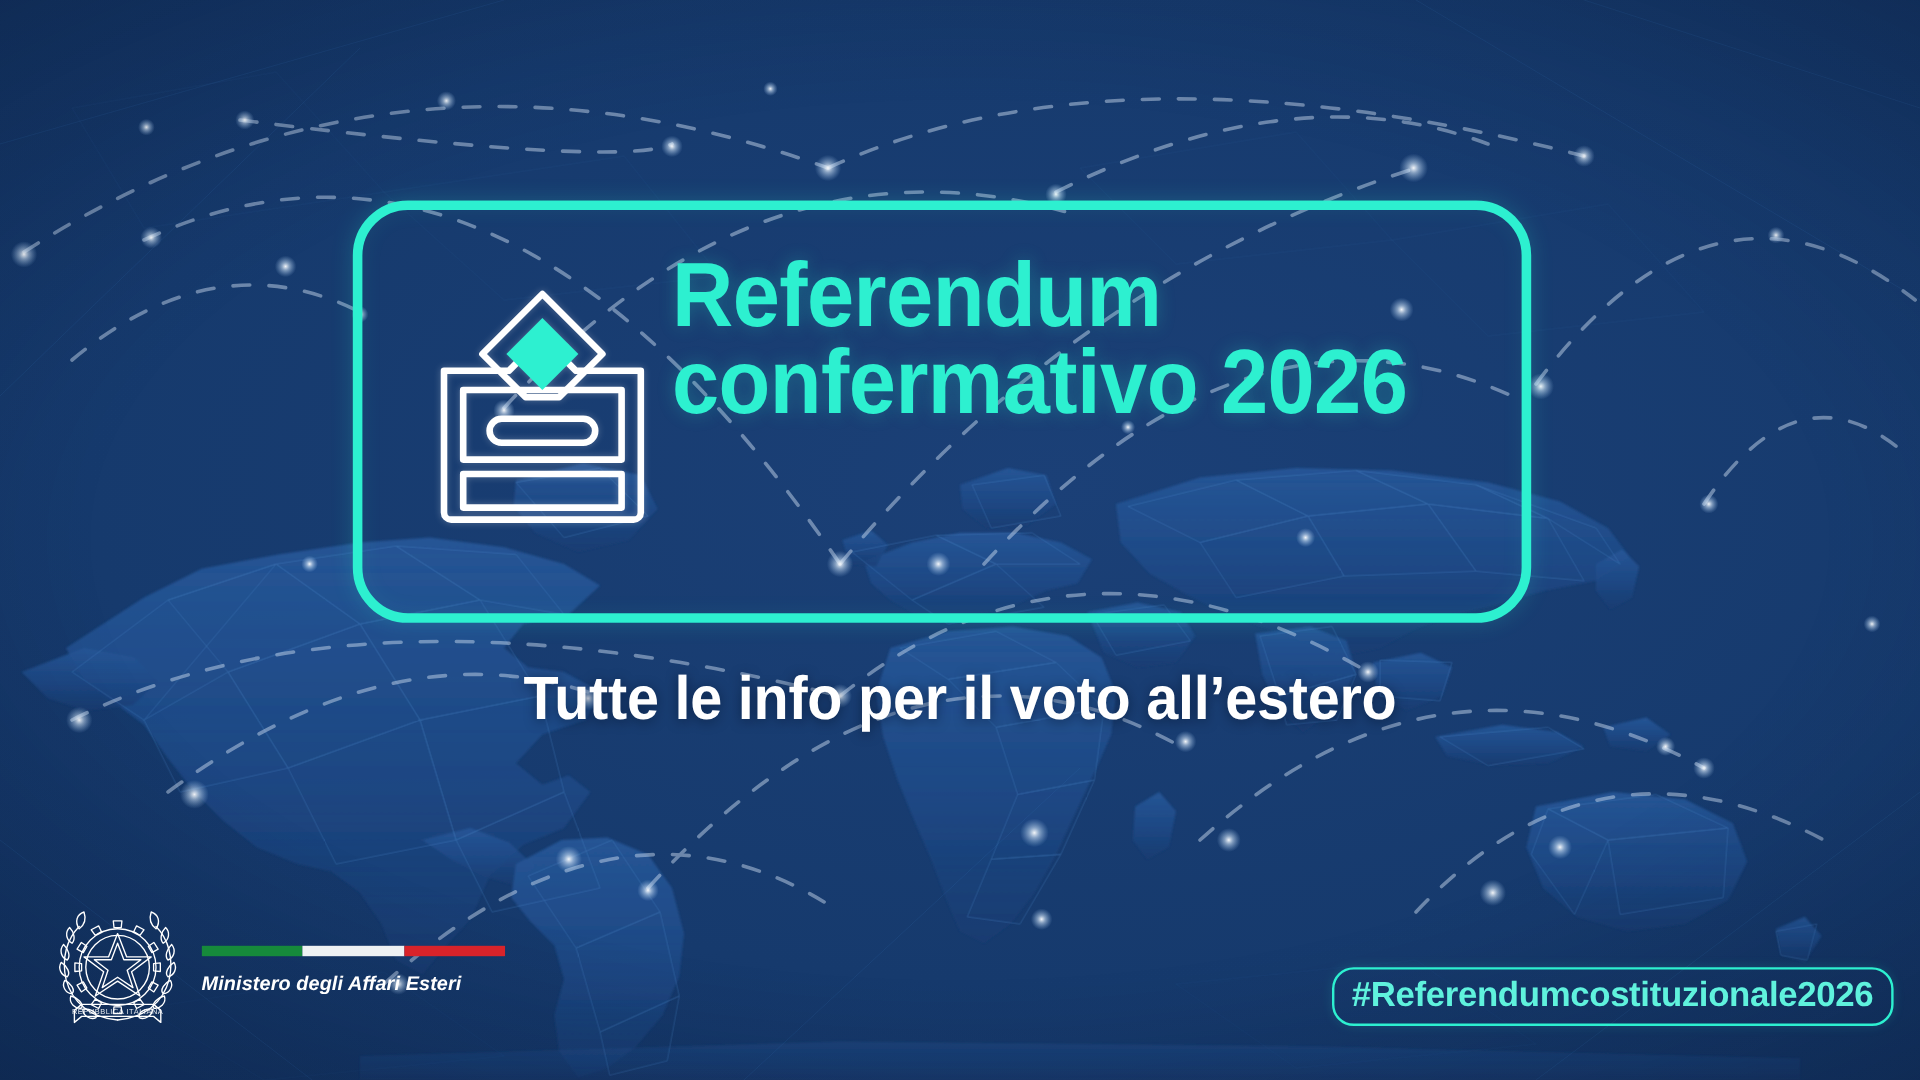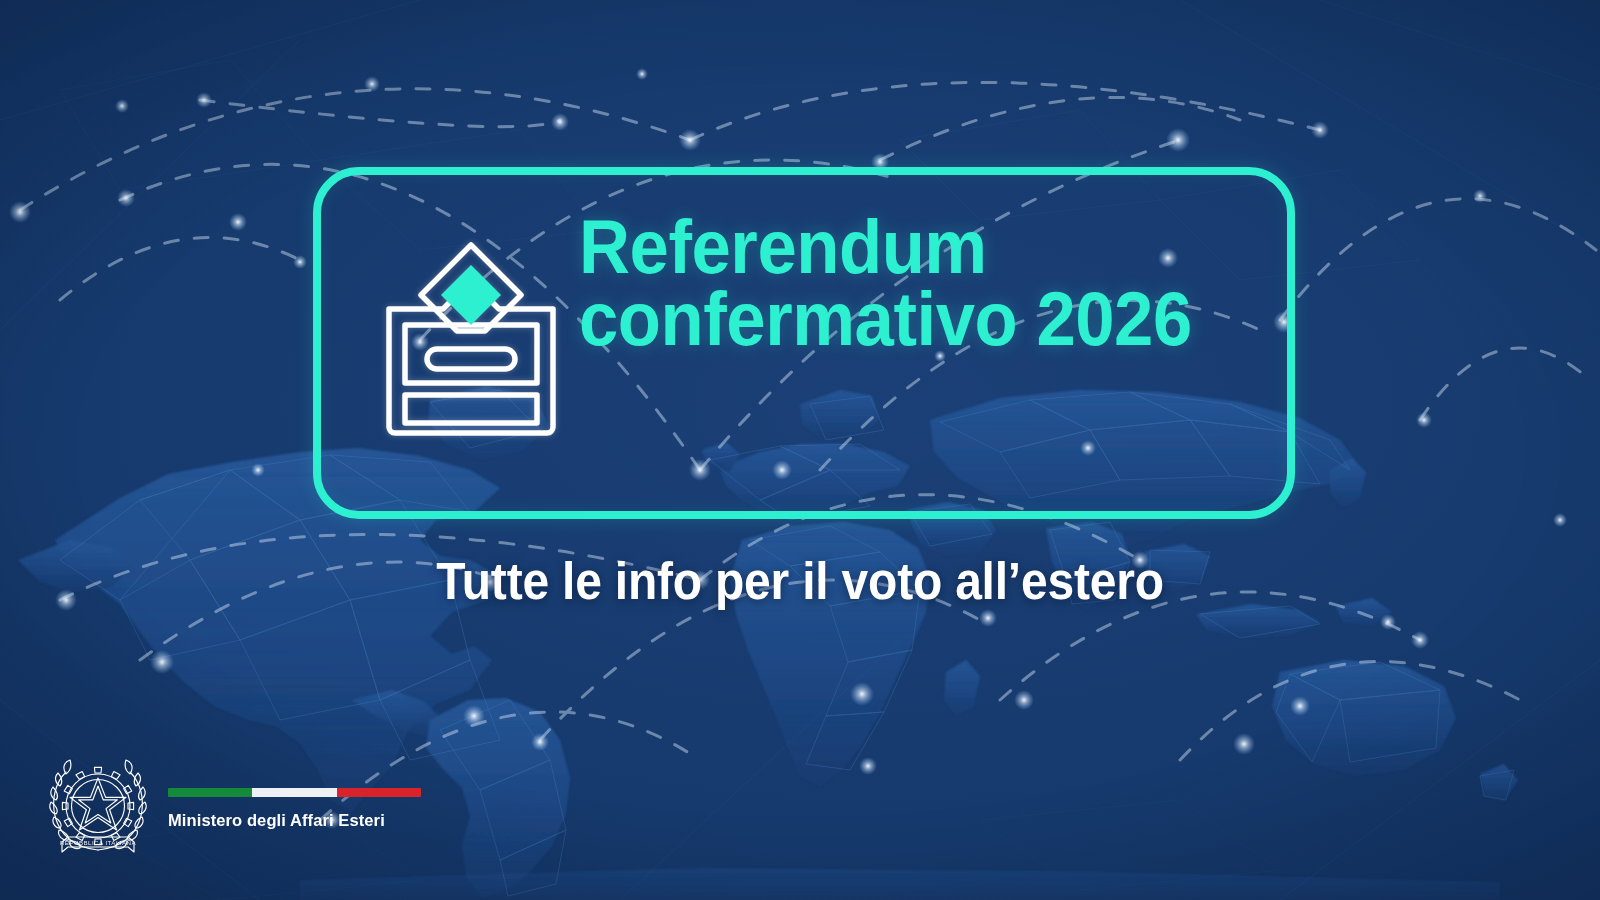--- a/index.html
+++ b/index.html
@@ -33,21 +33,20 @@
   #bg-net{opacity:.55;}
   #bg-arcs{opacity:.85;}
 
   
   #hero-frame{
     position:absolute;
     left:294px;top:167px;width:982px;height:352px;
     border:8px solid var(--cyan,#2df0d0);
     border-radius:46px;
     box-shadow:0 0 18px rgba(45,240,208,.18), inset 0 0 18px rgba(45,240,208,.08);
-    margin-left:19px;
   }
 
   
   #ballot-icon{
     position:absolute;left:60px;top:56px;width:180px;height:210px;
   }
   #ballot-icon svg{width:100%;height:100%;display:block;
     filter:drop-shadow(0 0 3px rgba(255,255,255,.25));}
 
   
@@ -76,21 +75,21 @@
     text-shadow:0 2px 10px rgba(6,20,44,.55);
   }
 
   
   #ministry-lockup{
     position:absolute;left:46px;top:752px;
     display:flex;align-items:center;gap:18px;
   }
   #emblem{width:104px;height:112px;flex:0 0 auto;}
   #emblem svg{width:100%;height:100%;display:block;}
-  #ministry-text{padding-top:4px;}
+  #ministry-text{padding-top:4px;font-style:italic;}
   #tricolor{
     display:flex;width:253px;height:9px;margin-bottom:13px;border-radius:1px;overflow:hidden;
   }
   #tricolor span{flex:1 1 33.3333%;display:block;height:100%;}
   .ministry-line{
     color:#ffffff;font-size:16.5px;font-weight:700;line-height:1.32;
     letter-spacing:.1px;white-space:nowrap;
   }
 
   
@@ -408,14 +407,15 @@
     <div id="ministry-text">
       <div id="tricolor">
         <span style="background:#168a3b"></span>
         <span style="background:#eef1f3"></span>
         <span style="background:#d8232a"></span>
       </div>
       <div class="ministry-line">Ministero degli Affari Esteri</div>
     </div>
   </div>
 
+  <div id="hashtag-badge" style="border-color: rgb(45, 240, 208); color: rgb(95, 242, 221);">#Referendumcostituzionale2026</div>
 
 </div>
 
 </body></html>

